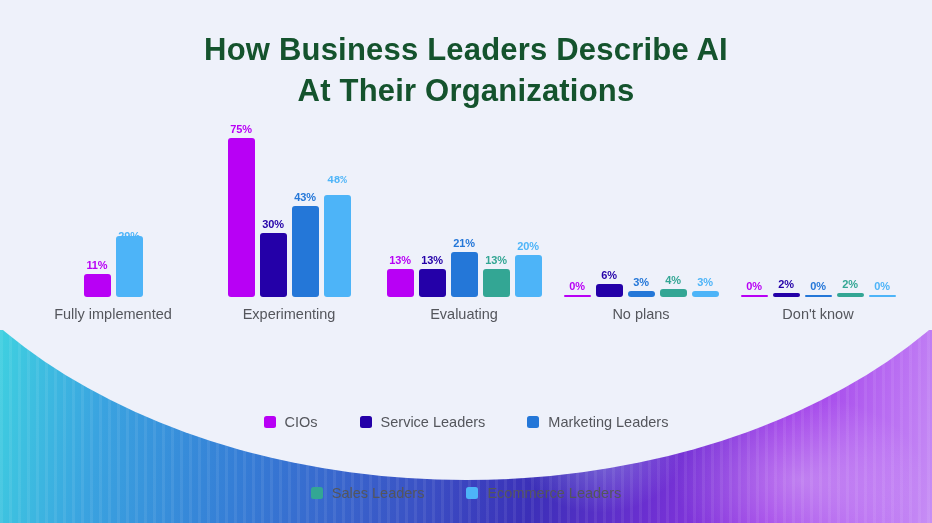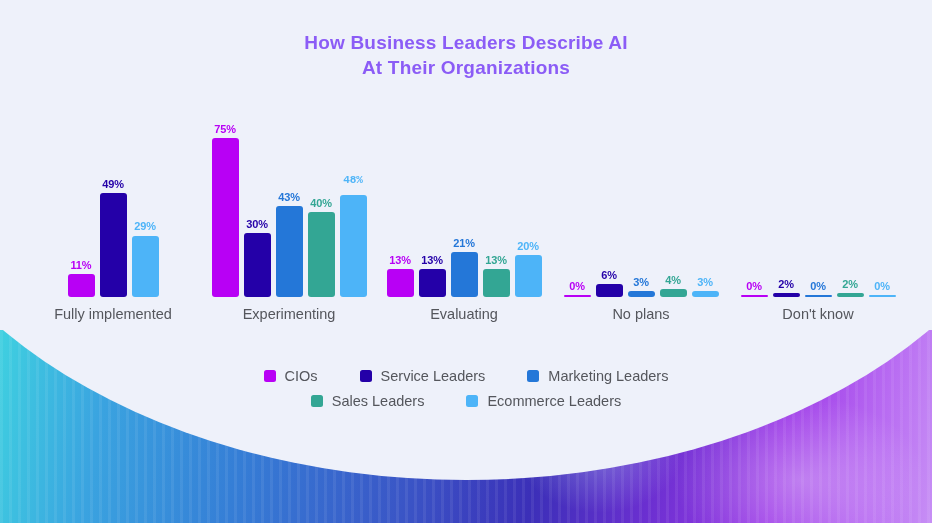--- a/index.html
+++ b/index.html
@@ -62,22 +62,22 @@
     background: #eef1fa;
   }
 
   
   .title {
     position: absolute;
     left: 0;
     top: 30px;
     width: 932px;
     text-align: center;
-    color: #8b5cf6;
-    font-size: 19px;
+    color: #14532d;
+    font-size: 31px;
     font-weight: bold;
     line-height: 1.32;
     letter-spacing: 0.2px;
   }
   .title .line { display: block; }
 
   
   #plot {
     position: absolute;
     left: 0;
@@ -147,20 +147,21 @@
     display: flex;
     justify-content: center;
     align-items: center;
     gap: 42px;
     margin-bottom: 9px;
   }
   .legend-item {
     display: flex;
     align-items: center;
     gap: 9px;
+    margin-top: 46px;
   }
   .legend-swatch {
     width: 12px;
     height: 12px;
     border-radius: 2.5px;
     flex: none;
   }
   .legend-label {
     font-size: 14.5px;
     color: #54565c;
@@ -182,49 +183,41 @@
   </div>
 
   <div id="plot">
       <div class="group" style="left: 33px; width: 160px; height: 340px;">
         <div class="group-bars">
           <div class="bar-slot">
             <span class="bar-value" style="color: rgb(184, 0, 245); bottom: 26.32px; margin-top: 20px;">11%</span>
             <div class="bar" style="height: 23.32px; background: rgb(184, 0, 245);"></div>
           </div>
           <div class="bar-slot">
-            <span class="bar-value" style="color: rgb(36, 0, 168); bottom: 106.88px;">49%</span>
-            <div class="bar" style="height: 103.88px; background: rgb(36, 0, 168);"></div>
-          </div>
-          <div class="bar-slot">
-            <span class="bar-value" style="color: rgb(77, 180, 248); bottom: 65px;">29%</span>
+            <span class="bar-value" style="color: rgb(77, 180, 248); bottom: 55px;">29%</span>
             <div class="bar" style="height: 61.48px; background: rgb(77, 180, 248);"></div>
           </div>
         </div>
         <div class="group-label">Fully implemented</div>
       </div>
       <div class="group" style="left: 209px; width: 160px; height: 340px; margin-top: 28px;">
         <div class="group-bars">
           <div class="bar-slot">
             <span class="bar-value" style="color: rgb(184, 0, 245); bottom: 162px;">75%</span>
             <div class="bar" style="height: 159px; background: rgb(184, 0, 245);"></div>
           </div>
           <div class="bar-slot">
             <span class="bar-value" style="color: rgb(36, 0, 168); bottom: 66.6px;">30%</span>
             <div class="bar" style="height: 63.6px; background: rgb(36, 0, 168);"></div>
           </div>
           <div class="bar-slot">
             <span class="bar-value" style="color: rgb(36, 119, 216); bottom: 94.16px;">43%</span>
             <div class="bar" style="height: 91.16px; background: rgb(36, 119, 216);"></div>
           </div>
           <div class="bar-slot">
-            <span class="bar-value" style="color: rgb(51, 166, 148); bottom: 87.8px;">40%</span>
-            <div class="bar" style="height: 84.8px; background: rgb(51, 166, 148);"></div>
-          </div>
-          <div class="bar-slot">
             <span class="bar-value" style="color: rgb(77, 180, 248); bottom: 111px; font-family: Liberation Mono, monospace;">48%</span>
             <div class="bar" style="height: 101.76px; background: rgb(77, 180, 248);"></div>
           </div>
         </div>
         <div class="group-label">Experimenting</div>
       </div>
       <div class="group" style="left: 384px; width: 160px; height: 340px;">
         <div class="group-bars">
           <div class="bar-slot">
             <span class="bar-value" style="color: rgb(184, 0, 245); bottom: 30.56px;">13%</span>

